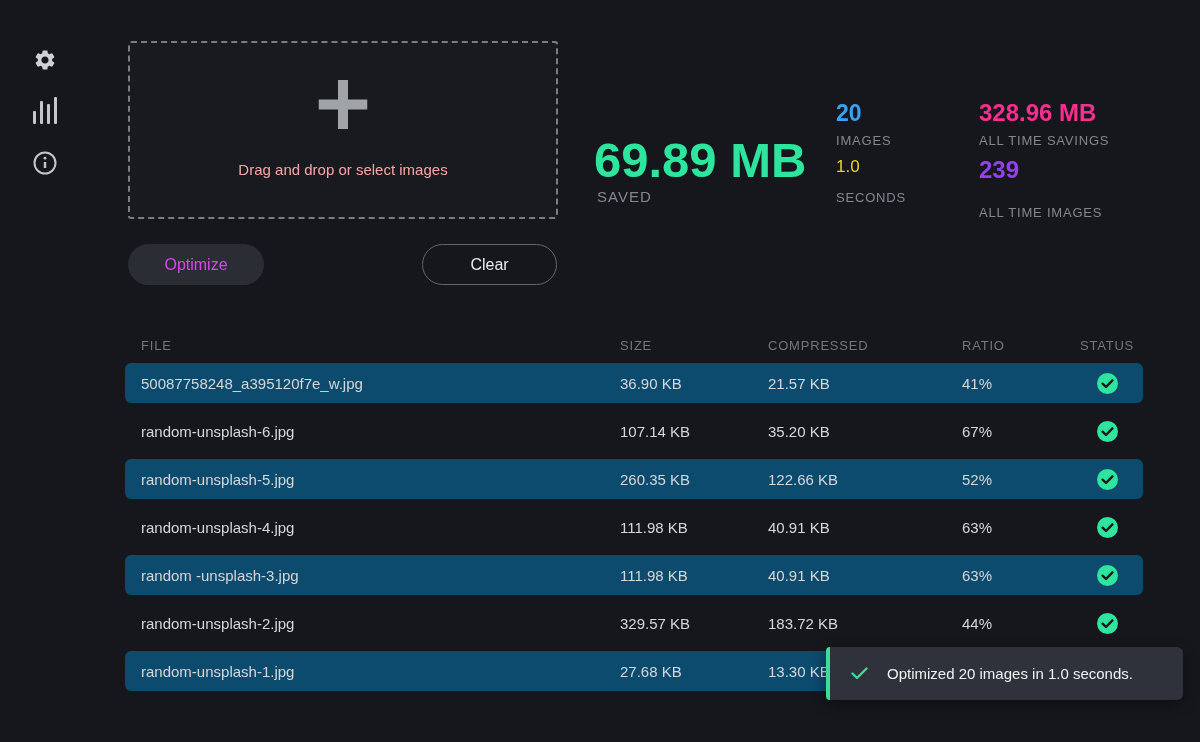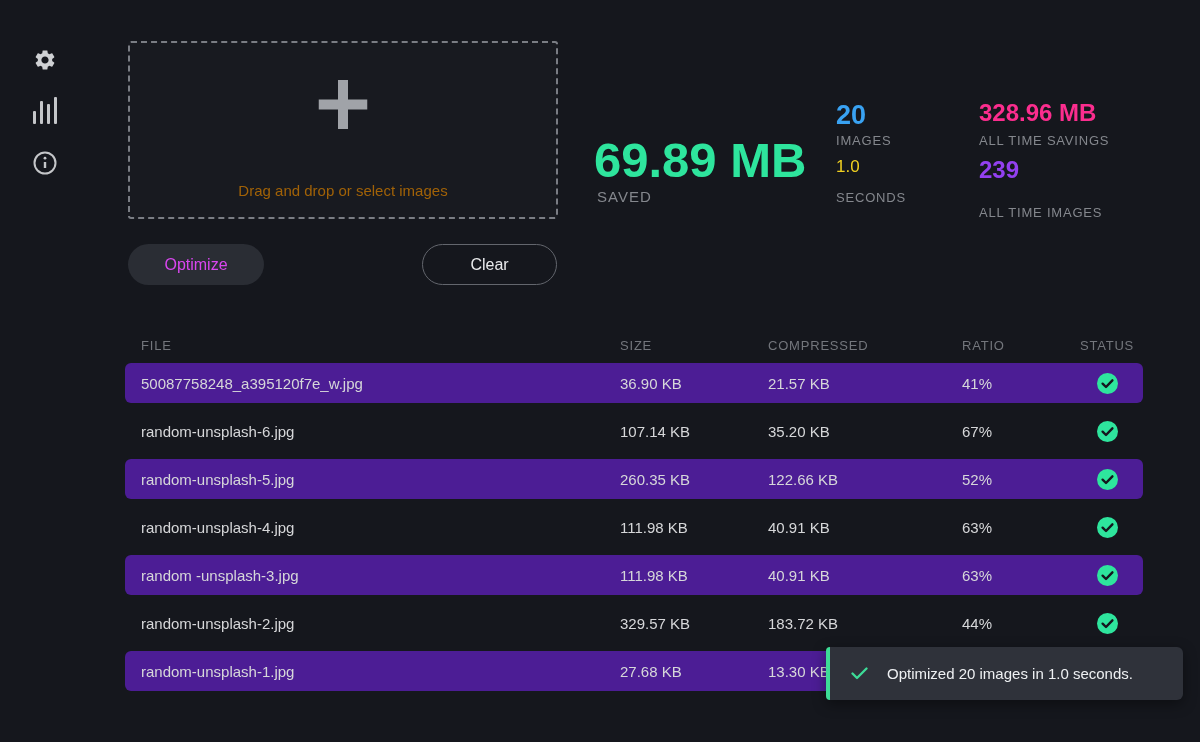--- a/index.html
+++ b/index.html
@@ -18,45 +18,45 @@
   .side-btn svg{display:block;}
   #btn-settings{top:46px;}
   #btn-stats{top:95px;}
   #btn-about{top:149px;}
   
   .dropzone{
     position:absolute;left:128px;top:41px;width:430px;height:178px;
     border:2px dashed #7a7d84;border-radius:3px;background:#181a20;cursor:pointer;
   }
   .plus-wrap{position:absolute;left:50%;top:37px;transform:translateX(-50%);line-height:0;}
-  .dz-label{position:absolute;left:0;right:0;top:118px;text-align:center;font-size:15px;color:#a16207;margin-top:21px;}
+  .dz-label{position:absolute;left:0;right:0;top:118px;text-align:center;font-size:15px;color:#fca5a5;}
   
   .btn{position:absolute;height:41px;border-radius:21px;font-size:16px;font-family:inherit;cursor:pointer;}
   .btn-optimize{left:128px;top:244px;width:136px;background:#2a2d34;color:#d946ef;border:none;}
   .btn-clear{left:422px;top:244px;width:135px;background:transparent;color:#e9eaec;border:1.5px solid #63666d;}
   
   .stat{position:absolute;white-space:nowrap;}
   .saved-value{left:594px;top:132px;font-size:49px;font-weight:700;color:var(--green);}
   .saved-label{left:597px;top:188px;font-size:15px;color:#84878d;letter-spacing:1px;}
-  .images-value{left:836px;top:100px;font-size:27px;font-weight:700;color:var(--blue);}
+  .images-value{left:836px;top:100px;font-size:23px;font-weight:700;color:var(--blue);}
   .images-label{left:836px;top:133px;font-size:13px;color:#84878d;letter-spacing:.8px;}
   .seconds-value{left:836px;top:157px;font-size:17px;font-weight:400;color:var(--yellow);}
   .seconds-label{left:836px;top:190px;font-size:13px;color:#84878d;letter-spacing:.8px;}
   .ats-value{left:979px;top:99px;font-size:24px;font-weight:700;color:var(--pink);}
   .ats-label{left:979px;top:133px;font-size:13px;color:#84878d;letter-spacing:.8px;}
   .ati-value{left:979px;top:156px;font-size:24px;font-weight:700;color:var(--purple);}
   .ati-label{left:979px;top:205px;font-size:13px;color:#84878d;letter-spacing:.8px;}
   
   .table{position:absolute;left:125px;top:336px;width:1018px;}
   .thead,.trow{display:grid;grid-template-columns:495px 148px 194px 109px 72px;}
   .thead{font-size:13px;color:#73767c;letter-spacing:.8px;margin-bottom:8px;height:19px;align-items:center;}
   .h-file,.cell-file{padding-left:16px;}
   .h-status{text-align:center;}
   .trow{height:40px;align-items:center;margin-bottom:8px;border-radius:6px;font-size:15px;color:#d6d7d9;}
-  .trow.alt{background:#4c1d95;}
+  .trow.alt{background:#0c4a6e;}
   .cell{white-space:nowrap;overflow:hidden;}
   .status-cell{display:flex;justify-content:center;align-items:center;}
   
   .toast{
     position:absolute;left:826px;top:647px;width:357px;height:53px;z-index:5;
     background:#2f323a;border-left:4px solid var(--toast-green);
     border-radius:4px 6px 6px 4px;display:flex;align-items:center;
     padding-left:21px;font-size:15px;color:#eef0f2;
     box-shadow:0 4px 14px rgba(0,0,0,.4);
   }

